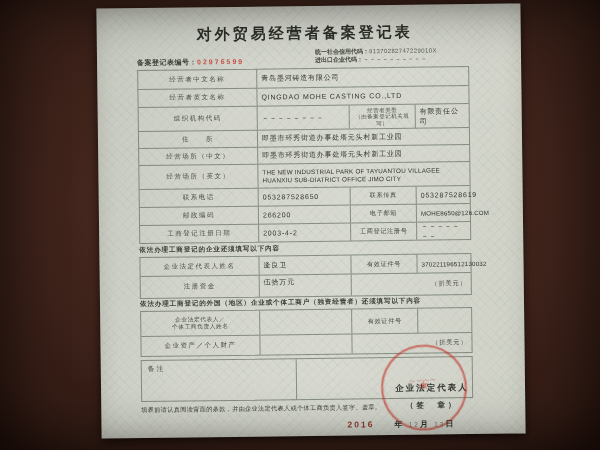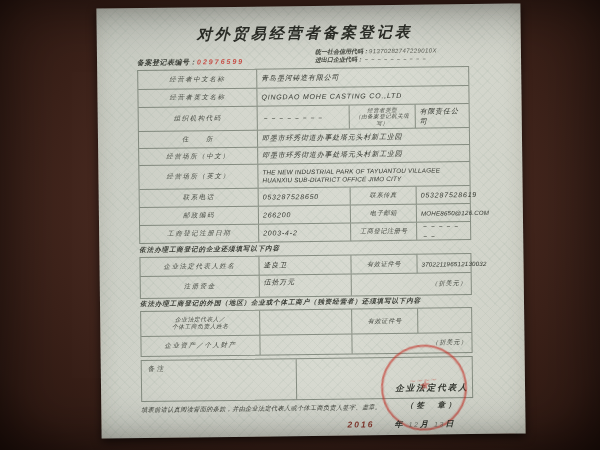--- a/index.html
+++ b/index.html
@@ -7,21 +7,20 @@
     --label:#4a4e46;
     --val:#33362f;
     --red:#c0392b;
   }
   *{margin:0;padding:0;box-sizing:border-box;}
   body{width:600px;height:450px;overflow:hidden;font-family:"Liberation Sans",sans-serif;}
   .photo{
     position:relative;width:600px;height:450px;
     background:
       radial-gradient(ellipse at 50% 45%, #5a372a 0%, #46281f 45%, #301a13 85%, #200f0a 100%);
-    font-style: italic;
   }
   .photo::after{content:"";position:absolute;inset:0;box-shadow:inset 0 0 60px rgba(0,0,0,.55);pointer-events:none;}
   .paper{
     position:absolute;left:99px;top:6px;width:424px;height:430px;
     transform:rotate(-.7deg);
     background:
       repeating-linear-gradient(45deg, rgba(140,165,148,.10) 0 1px, transparent 1px 7px),
       repeating-linear-gradient(-45deg, rgba(140,165,148,.10) 0 1px, transparent 1px 7px),
       linear-gradient(100deg,#c6c9c0 0%,#d4d6cd 30%,#d8dad1 60%,#cfd1c7 100%);
     box-shadow:0 3px 10px rgba(0,0,0,.65), inset 0 0 18px rgba(90,80,60,.18);

